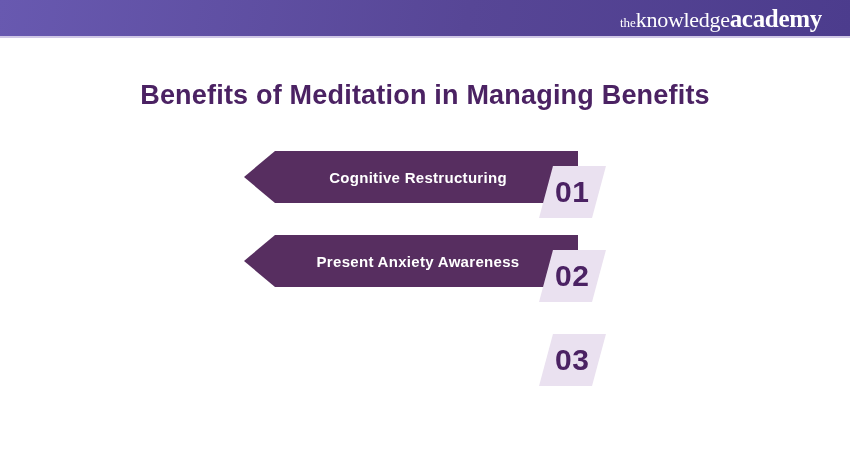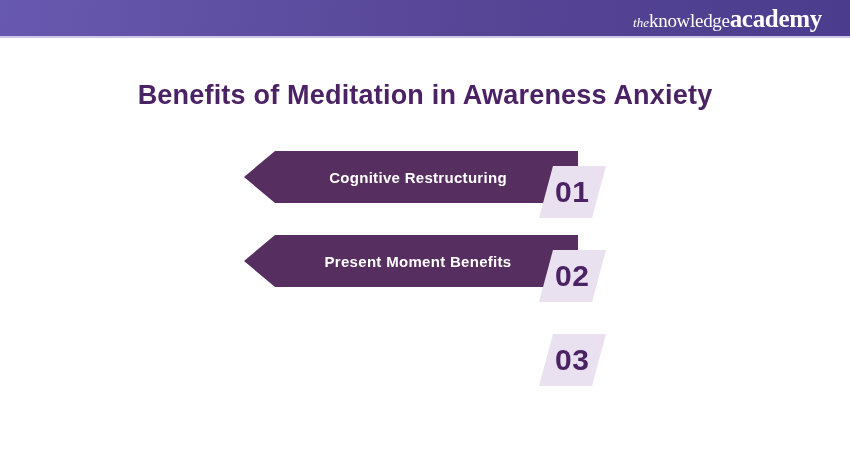--- a/index.html
+++ b/index.html
@@ -29,25 +29,24 @@
     justify-content: flex-end;
   }
   .logo {
     color: #ffffff;
     margin-right: 28px;
     font-family: "Liberation Serif", serif;
     white-space: nowrap;
     line-height: 1;
   }
   .logo .logo-the {
-    font-style: italic;
     font-size: 13px;
   }
   .logo .logo-knowledge {
-    font-size: 19px;
+    font-size: 22px;
     letter-spacing: -0.3px;
   }
   .logo .logo-academy {
     font-size: 25px;
     font-weight: 700;
     letter-spacing: -0.3px;
   }
 
   
   .title {
@@ -117,34 +116,34 @@
 <body>
 
 <div class="page">
 
   <header class="header-bar">
     <div class="logo">
       <span class="logo-the">the</span><span class="logo-knowledge">knowledge</span><span class="logo-academy">academy</span>
     </div>
   </header>
 
-  <h1 class="title">Benefits of Meditation in Awareness Anxiety</h1>
+  <h1 class="title">Benefits of Meditation in Managing Benefits</h1>
 
   <div class="row row-1">
     <div class="banner">
       <span class="banner-label">Cognitive Restructuring</span>
     </div>
     <div class="badge">
       <span class="badge-number">01</span>
     </div>
   </div>
 
   <div class="row row-2">
     <div class="banner">
-      <span class="banner-label">Present Moment Benefits</span>
+      <span class="banner-label">Present Anxiety Awareness</span>
     </div>
     <div class="badge">
       <span class="badge-number">02</span>
     </div>
   </div>
 
   <div class="row row-3">
     <div class="badge">
       <span class="badge-number">03</span>
     </div>

